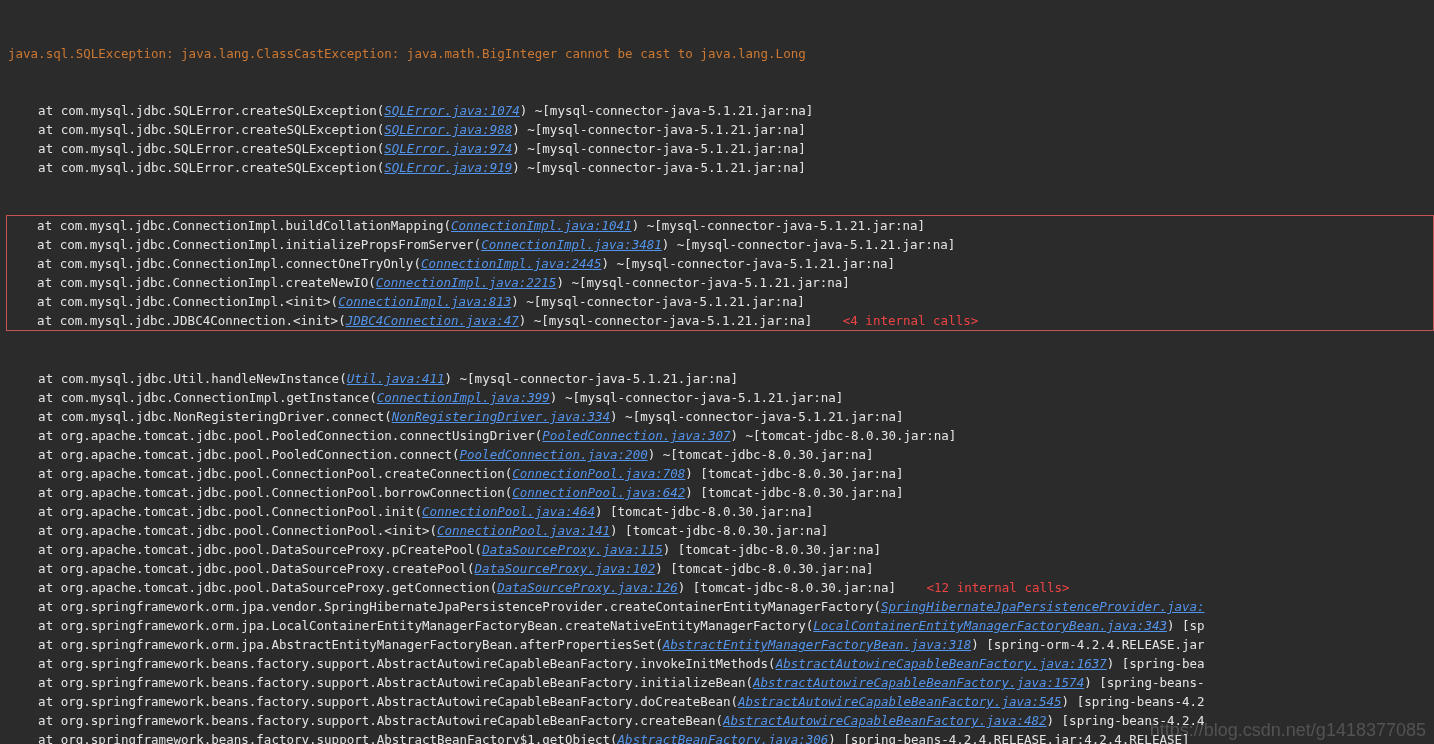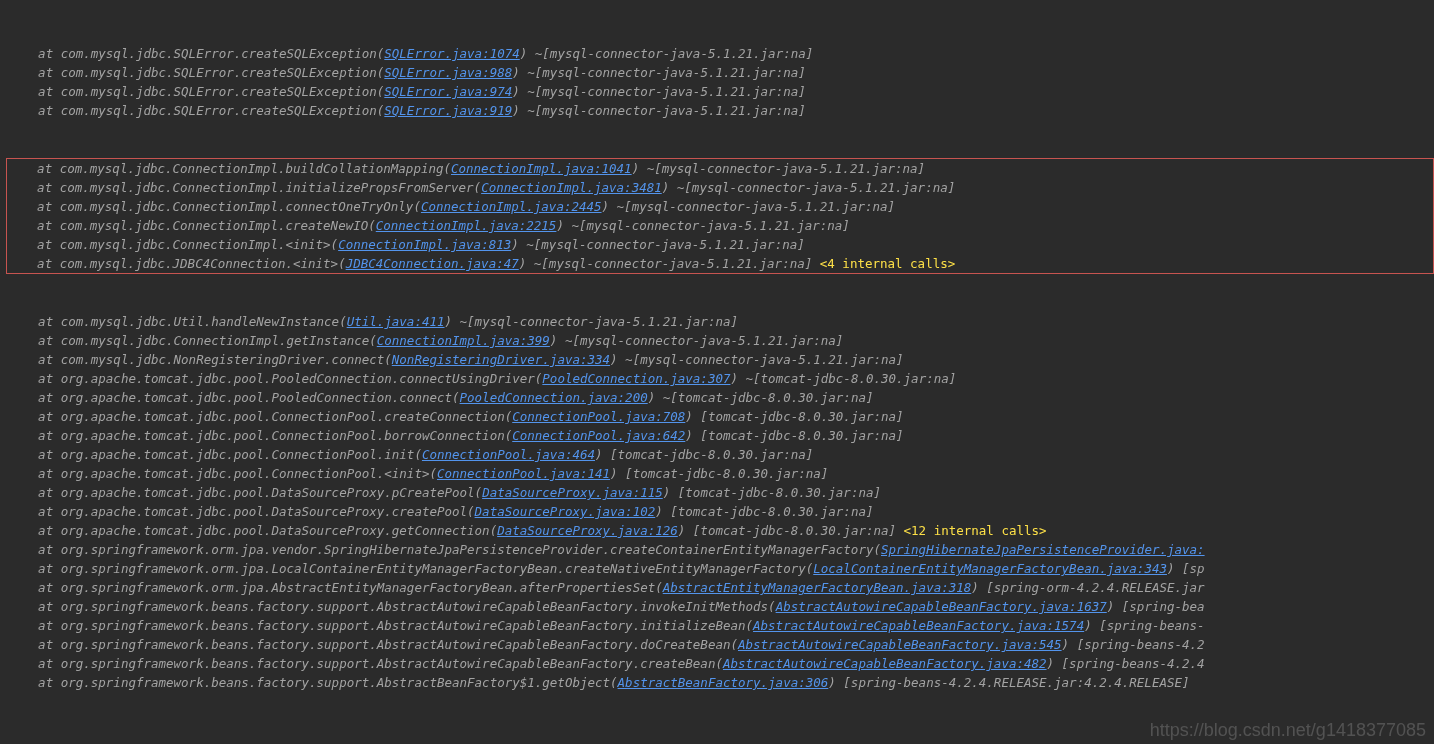--- a/index.html
+++ b/index.html
@@ -16,49 +16,50 @@
     padding: 6px 0 2px 8px;
     white-space: pre;
   }
   .line {
     white-space: pre;
   }
   .err {
     color: #cc7832;
   }
   .txt {
-    color: #a3a3a3;
-    font-style: italic;
+    color: #e5e5e5;
   }
   .link {
     color: #5394ec;
     text-decoration: underline;
     cursor: pointer;
     font-style: italic;
   }
   .dim {
-    color: #fde047;
+    color: #ef4444;
+    margin-left: 23px;
   }
   .box {
     border: 1px solid #c75450;
     padding: 0 0;
     margin-left: -2px;
   }
   .watermark {
     position: fixed;
     right: 8px;
     bottom: 4px;
     color: rgba(200,200,200,0.25);
     font-family: Arial, sans-serif;
     font-size: 18px;
     pointer-events: none;
   }
 </style>
 </head>
 <body>
 
 <div class="root">
+  <div class="line err">java.sql.SQLException: java.lang.ClassCastException: java.math.BigInteger cannot be cast to java.lang.Long</div>
   <div id="pre-box"><div class="line"><span class="txt">    at com.mysql.jdbc.SQLError.createSQLException(</span><span class="link">SQLError.java:1074</span><span class="txt">) ~[mysql-connector-java-5.1.21.jar:na]</span></div><div class="line"><span class="txt">    at com.mysql.jdbc.SQLError.createSQLException(</span><span class="link">SQLError.java:988</span><span class="txt">) ~[mysql-connector-java-5.1.21.jar:na]</span></div><div class="line"><span class="txt">    at com.mysql.jdbc.SQLError.createSQLException(</span><span class="link">SQLError.java:974</span><span class="txt">) ~[mysql-connector-java-5.1.21.jar:na]</span></div><div class="line"><span class="txt">    at com.mysql.jdbc.SQLError.createSQLException(</span><span class="link">SQLError.java:919</span><span class="txt">) ~[mysql-connector-java-5.1.21.jar:na]</span></div></div>
   <div class="box" id="boxed"><div class="line"><span class="txt">    at com.mysql.jdbc.ConnectionImpl.buildCollationMapping(</span><span class="link">ConnectionImpl.java:1041</span><span class="txt">) ~[mysql-connector-java-5.1.21.jar:na]</span></div><div class="line"><span class="txt">    at com.mysql.jdbc.ConnectionImpl.initializePropsFromServer(</span><span class="link">ConnectionImpl.java:3481</span><span class="txt">) ~[mysql-connector-java-5.1.21.jar:na]</span></div><div class="line"><span class="txt">    at com.mysql.jdbc.ConnectionImpl.connectOneTryOnly(</span><span class="link">ConnectionImpl.java:2445</span><span class="txt">) ~[mysql-connector-java-5.1.21.jar:na]</span></div><div class="line"><span class="txt">    at com.mysql.jdbc.ConnectionImpl.createNewIO(</span><span class="link">ConnectionImpl.java:2215</span><span class="txt">) ~[mysql-connector-java-5.1.21.jar:na]</span></div><div class="line"><span class="txt">    at com.mysql.jdbc.ConnectionImpl.&lt;init&gt;(</span><span class="link">ConnectionImpl.java:813</span><span class="txt">) ~[mysql-connector-java-5.1.21.jar:na]</span></div><div class="line"><span class="txt">    at com.mysql.jdbc.JDBC4Connection.&lt;init&gt;(</span><span class="link">JDBC4Connection.java:47</span><span class="txt">) ~[mysql-connector-java-5.1.21.jar:na]</span><span class="dim"> &lt;4 internal calls&gt;</span></div></div>
   <div id="post-box"><div class="line"><span class="txt">    at com.mysql.jdbc.Util.handleNewInstance(</span><span class="link">Util.java:411</span><span class="txt">) ~[mysql-connector-java-5.1.21.jar:na]</span></div><div class="line"><span class="txt">    at com.mysql.jdbc.ConnectionImpl.getInstance(</span><span class="link">ConnectionImpl.java:399</span><span class="txt">) ~[mysql-connector-java-5.1.21.jar:na]</span></div><div class="line"><span class="txt">    at com.mysql.jdbc.NonRegisteringDriver.connect(</span><span class="link">NonRegisteringDriver.java:334</span><span class="txt">) ~[mysql-connector-java-5.1.21.jar:na]</span></div><div class="line"><span class="txt">    at org.apache.tomcat.jdbc.pool.PooledConnection.connectUsingDriver(</span><span class="link">PooledConnection.java:307</span><span class="txt">) ~[tomcat-jdbc-8.0.30.jar:na]</span></div><div class="line"><span class="txt">    at org.apache.tomcat.jdbc.pool.PooledConnection.connect(</span><span class="link">PooledConnection.java:200</span><span class="txt">) ~[tomcat-jdbc-8.0.30.jar:na]</span></div><div class="line"><span class="txt">    at org.apache.tomcat.jdbc.pool.ConnectionPool.createConnection(</span><span class="link">ConnectionPool.java:708</span><span class="txt">) [tomcat-jdbc-8.0.30.jar:na]</span></div><div class="line"><span class="txt">    at org.apache.tomcat.jdbc.pool.ConnectionPool.borrowConnection(</span><span class="link">ConnectionPool.java:642</span><span class="txt">) [tomcat-jdbc-8.0.30.jar:na]</span></div><div class="line"><span class="txt">    at org.apache.tomcat.jdbc.pool.ConnectionPool.init(</span><span class="link">ConnectionPool.java:464</span><span class="txt">) [tomcat-jdbc-8.0.30.jar:na]</span></div><div class="line"><span class="txt">    at org.apache.tomcat.jdbc.pool.ConnectionPool.&lt;init&gt;(</span><span class="link">ConnectionPool.java:141</span><span class="txt">) [tomcat-jdbc-8.0.30.jar:na]</span></div><div class="line"><span class="txt">    at org.apache.tomcat.jdbc.pool.DataSourceProxy.pCreatePool(</span><span class="link">DataSourceProxy.java:115</span><span class="txt">) [tomcat-jdbc-8.0.30.jar:na]</span></div><div class="line"><span class="txt">    at org.apache.tomcat.jdbc.pool.DataSourceProxy.createPool(</span><span class="link">DataSourceProxy.java:102</span><span class="txt">) [tomcat-jdbc-8.0.30.jar:na]</span></div><div class="line"><span class="txt">    at org.apache.tomcat.jdbc.pool.DataSourceProxy.getConnection(</span><span class="link">DataSourceProxy.java:126</span><span class="txt">) [tomcat-jdbc-8.0.30.jar:na]</span><span class="dim"> &lt;12 internal calls&gt;</span></div><div class="line"><span class="txt">    at org.springframework.orm.jpa.vendor.SpringHibernateJpaPersistenceProvider.createContainerEntityManagerFactory(</span><span class="link">SpringHibernateJpaPersistenceProvider.java:</span><span class="txt"></span></div><div class="line"><span class="txt">    at org.springframework.orm.jpa.LocalContainerEntityManagerFactoryBean.createNativeEntityManagerFactory(</span><span class="link">LocalContainerEntityManagerFactoryBean.java:343</span><span class="txt">) [sp</span></div><div class="line"><span class="txt">    at org.springframework.orm.jpa.AbstractEntityManagerFactoryBean.afterPropertiesSet(</span><span class="link">AbstractEntityManagerFactoryBean.java:318</span><span class="txt">) [spring-orm-4.2.4.RELEASE.jar</span></div><div class="line"><span class="txt">    at org.springframework.beans.factory.support.AbstractAutowireCapableBeanFactory.invokeInitMethods(</span><span class="link">AbstractAutowireCapableBeanFactory.java:1637</span><span class="txt">) [spring-bea</span></div><div class="line"><span class="txt">    at org.springframework.beans.factory.support.AbstractAutowireCapableBeanFactory.initializeBean(</span><span class="link">AbstractAutowireCapableBeanFactory.java:1574</span><span class="txt">) [spring-beans-</span></div><div class="line"><span class="txt">    at org.springframework.beans.factory.support.AbstractAutowireCapableBeanFactory.doCreateBean(</span><span class="link">AbstractAutowireCapableBeanFactory.java:545</span><span class="txt">) [spring-beans-4.2</span></div><div class="line"><span class="txt">    at org.springframework.beans.factory.support.AbstractAutowireCapableBeanFactory.createBean(</span><span class="link">AbstractAutowireCapableBeanFactory.java:482</span><span class="txt">) [spring-beans-4.2.4</span></div><div class="line"><span class="txt">    at org.springframework.beans.factory.support.AbstractBeanFactory$1.getObject(</span><span class="link">AbstractBeanFactory.java:306</span><span class="txt">) [spring-beans-4.2.4.RELEASE.jar:4.2.4.RELEASE]</span></div></div>
 </div>
 
 <div class="watermark">https://blog.csdn.net/g1418377085</div>
 
 </body></html>

